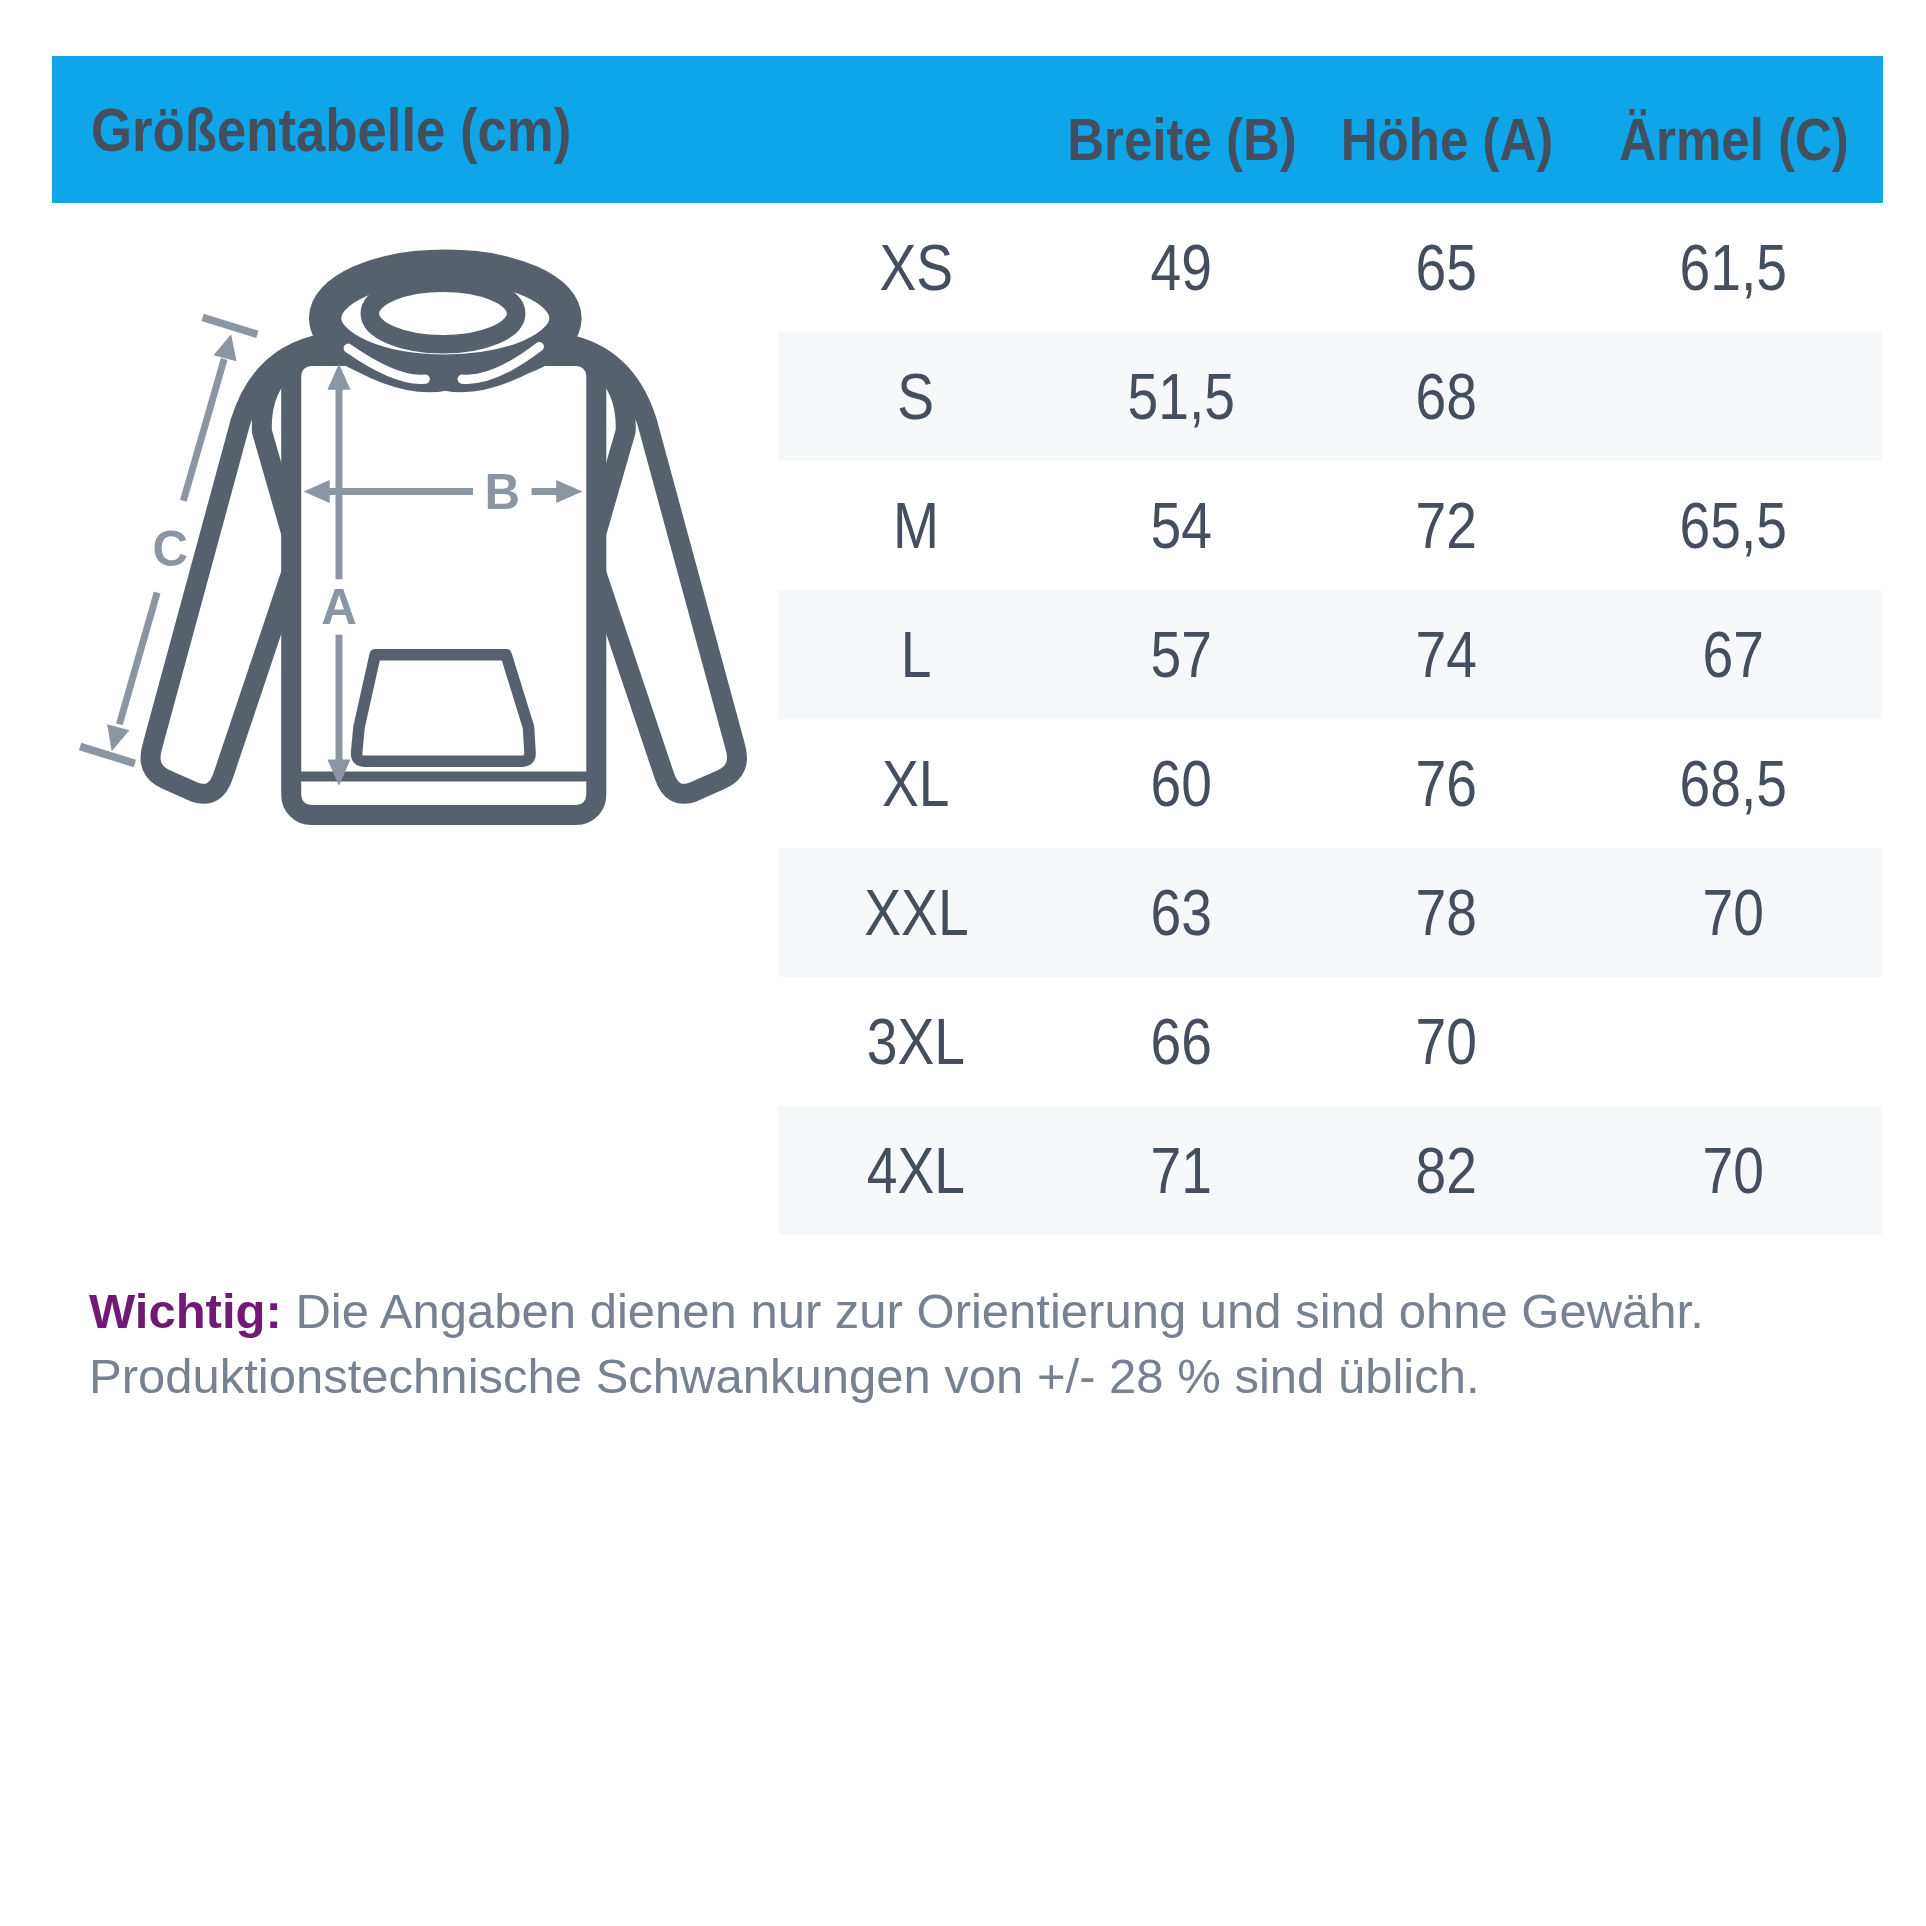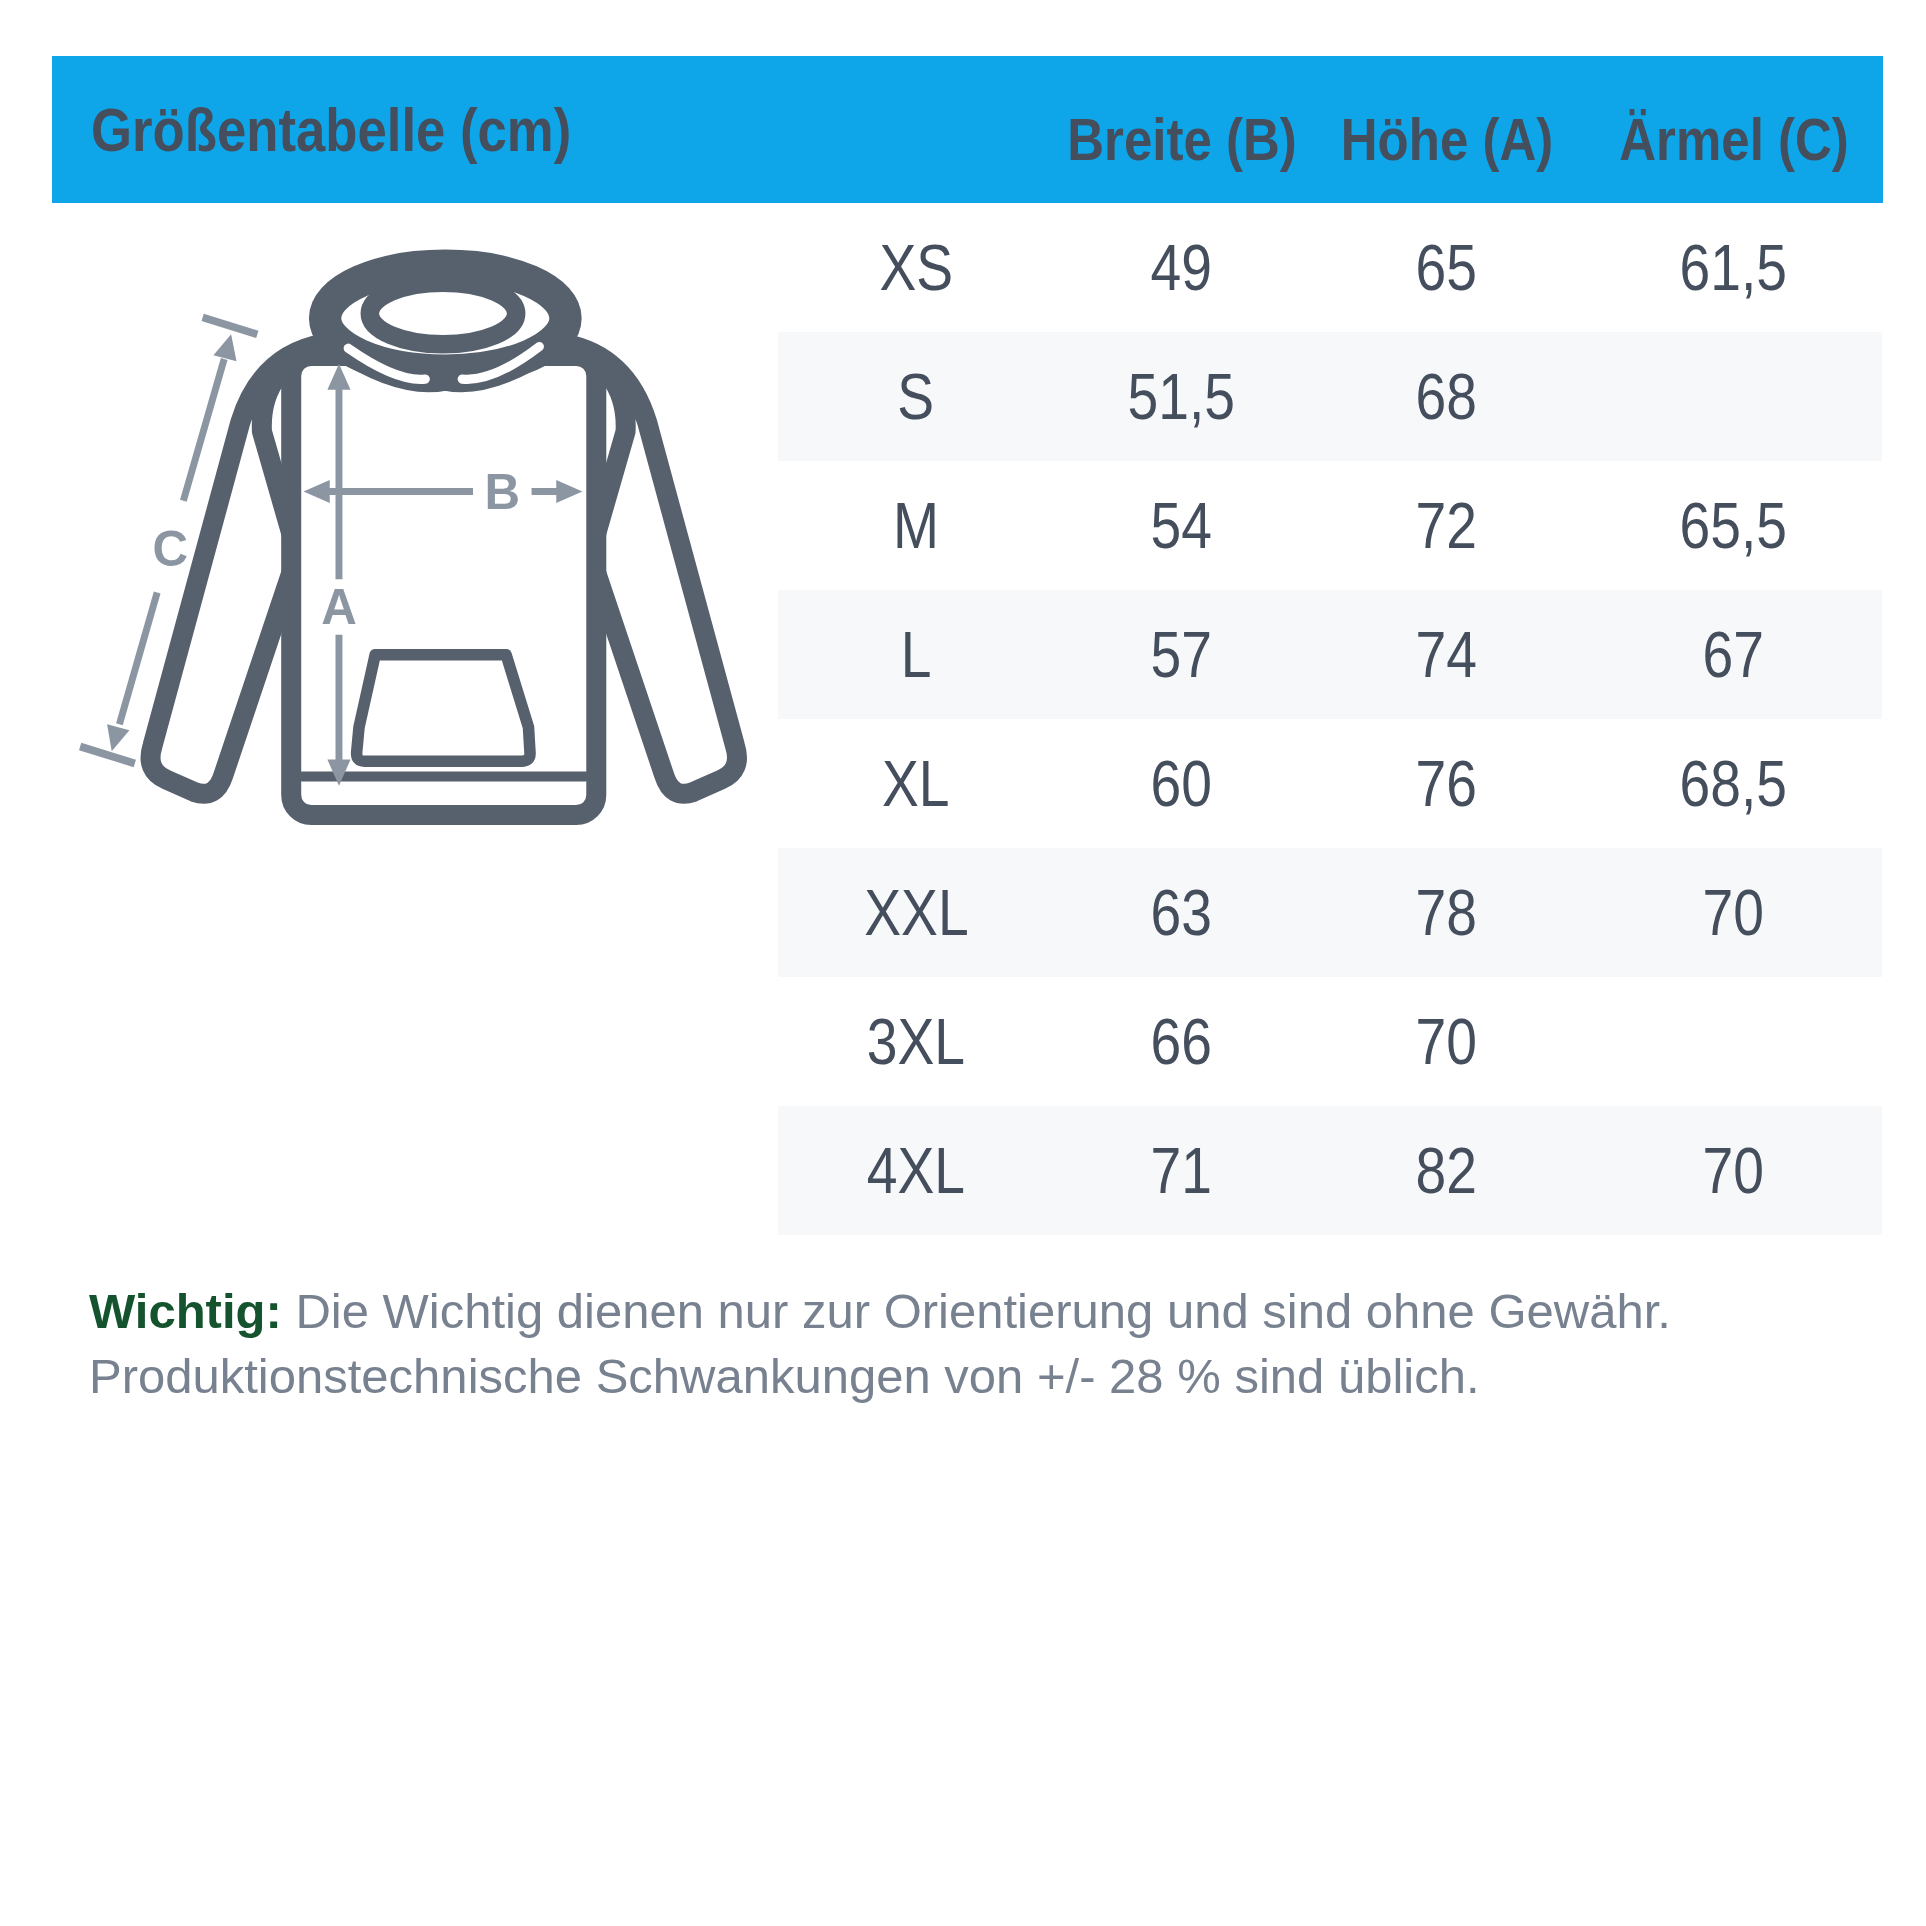--- a/index.html
+++ b/index.html
@@ -49,21 +49,21 @@
     display:inline-block;transform:scaleX(.85);transform-origin:center;
     white-space:nowrap;
   }
   
   .hoodie-svg{position:absolute;left:0;top:0;width:1926px;height:1926px;}
   
   .footer{
     position:absolute;left:89px;top:1279px;width:1772px;
     font-size:49px;line-height:65px;color:#77818f;
   }
-  .footer b{font-weight:bold;color:#14532d;}
+  .footer b{font-weight:bold;color:#701a75;}
 </style>
 </head>
 <body>
 
 <div class="page">
 
   <svg class="hoodie-svg" viewBox="0 0 2500 2500" xmlns="http://www.w3.org/2000/svg">
     <g stroke="#57616d" fill="#ffffff" stroke-linejoin="round" stroke-linecap="round">
       <path stroke-width="26" d="M 420 446 C 366 456 330 490 312 548 L 198 968 Q 188 1000 216 1012 L 252 1028 Q 280 1038 290 1006 L 386 720 L 340 560 Q 336 478 420 446 Z"></path>
       <path stroke-width="26" d="M 732 446 C 786 456 822 490 840 548 L 954 968 Q 964 1000 936 1012 L 900 1028 Q 872 1038 862 1006 L 766 720 L 812 560 Q 816 478 732 446 Z"></path>
@@ -228,18 +228,18 @@
       <div class="cell">
           <span class="cond">82</span>
         </div>
       <div class="cell">
           <span class="cond">70</span>
         </div>
     </div>
   </div>
 
   <div class="footer">
-    <div><b>Wichtig:</b><span> Die Wichtig dienen nur zur Orientierung und sind ohne Gewähr.</span></div>
+    <div><b>Wichtig:</b><span> Die Angaben dienen nur zur Orientierung und sind ohne Gewähr.</span></div>
     <div>Produktionstechnische Schwankungen von +/- 28 % sind üblich.</div>
   </div>
 
 </div>
 
 
 </body></html>

